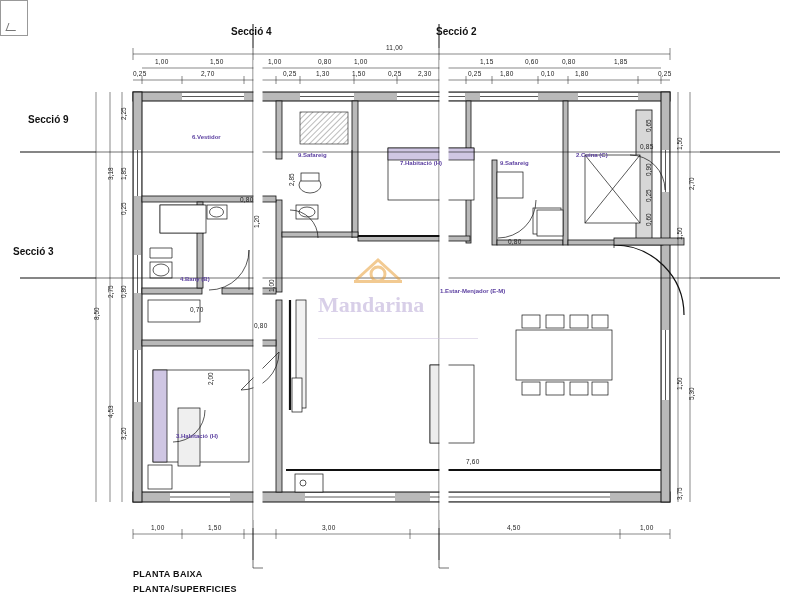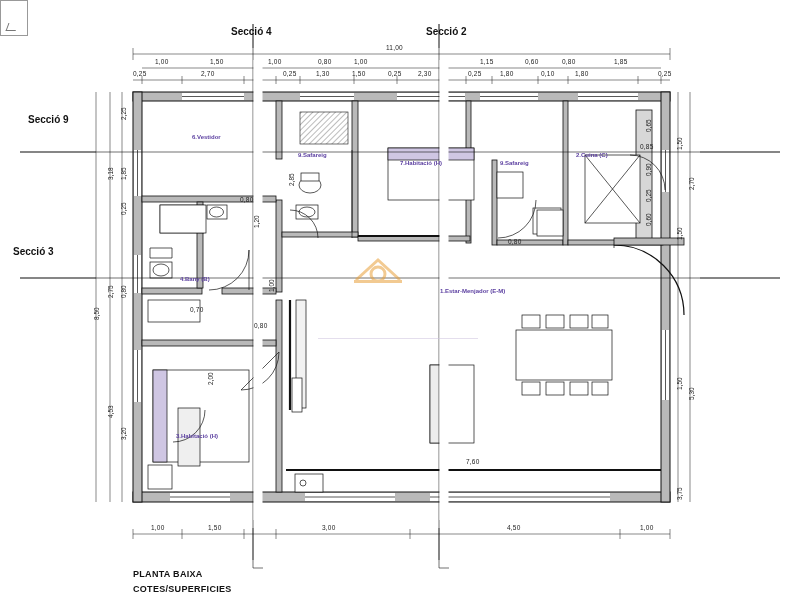--- a/index.html
+++ b/index.html
@@ -254,21 +254,21 @@
       <line x1="700" y1="152" x2="780" y2="152"></line>
       <line x1="20" y1="278" x2="96" y2="278"></line>
       <line x1="700" y1="278" x2="780" y2="278"></line>
       <path d="M253 560 l0 8 l10 0" fill="none"></path>
       <path d="M439 560 l0 8 l10 0" fill="none"></path>
     </g>
   </svg>
 
   
   <div class="lbl sect" style="left:28px;top:114px;">Secció 9</div>
-  <div class="lbl sect" style="left:426px;top:26px;">Secció 2</div>
+  <div class="lbl sect" style="left:436px;top:26px;">Secció 2</div>
   <div class="lbl sect" style="left:13px;top:246px;">Secció 3</div>
   <div class="lbl sect" style="left:231px;top:26px;">Secció 4</div>
 
   <div class="lbl room" style="left:192px;top:134px;">6.Vestidor</div>
   <div class="lbl room" style="left:298px;top:152px;">9.Safareig</div>
   <div class="lbl room" style="left:180px;top:276px;">4.Bany (B)</div>
   <div class="lbl room" style="left:176px;top:433px;">3.Habitació (H)</div>
   <div class="lbl room" style="left:400px;top:160px;">7.Habitació (H)</div>
   <div class="lbl room" style="left:500px;top:160px;">9.Safareig</div>
   <div class="lbl room" style="left:576px;top:152px;">2.Cuina (C)</div>
@@ -342,19 +342,20 @@
   <div class="lbl dim" style="left:508px;top:238px;">0,80</div>
   <div class="lbl dimv" style="left:207px;top:385px;">2,00</div>
 
   
   <div class="wm">
     <svg width="60" height="42" viewBox="0 0 60 42" style="position:absolute;left:48px;top:0;">
       <path d="M8 30 L30 10 L52 30" fill="none" stroke="#e8a03a" stroke-width="3"></path>
       <circle cx="30" cy="24" r="7" fill="none" stroke="#e8a03a" stroke-width="3"></circle>
       <rect x="6" y="30" width="48" height="3" fill="#e8a03a"></rect>
     </svg>
+    <div class="wm1">Mandarina</div>
     <div class="wmline"></div>
   </div>
 
   
   <div class="lbl title" style="left:133px;top:569px;">PLANTA BAIXA</div>
-  <div class="lbl title" style="left:133px;top:584px;">COTES/SUPERFICIES</div>
+  <div class="lbl title" style="left:133px;top:584px;">PLANTA/SUPERFICIES</div>
 </div>
 
 </body></html>

